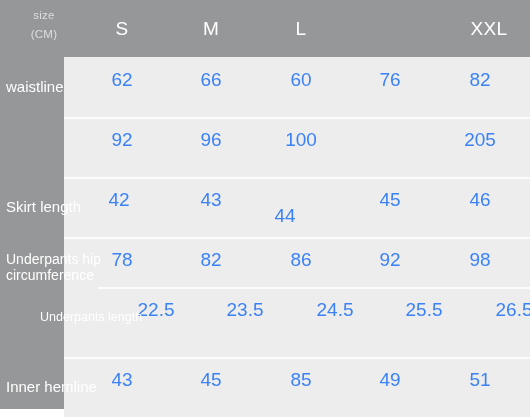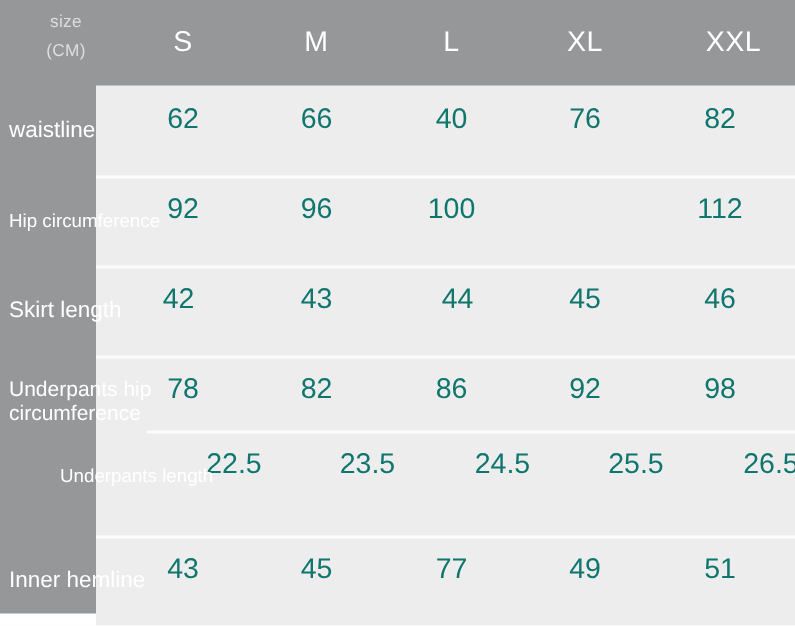--- a/index.html
+++ b/index.html
@@ -104,68 +104,66 @@
   .row-label.size-sm  { font-size: 14px; }
 
   .cell-value {
     position: absolute;
     top: 0;
     width: 90px;
     height: 45px;
     display: flex;
     align-items: center;
     justify-content: center;
-    color: #0f766e;
+    color: #3b82f6;
     font-size: 19px;
     z-index: 2;
   }
 </style>
 </head>
 <body>
 
 <div id="size-chart">
 
   <div class="gray-backdrop"></div>
   <div class="light-panel"></div>
 
   <div class="header-row">
     <div class="size-unit-label">
       <span class="unit-line">size</span>
       <span class="unit-line">(CM)</span>
     </div>
     <div class="col-header" style="left: 77px;">S</div>
     <div class="col-header" style="left: 166px;">M</div>
     <div class="col-header" style="left: 256px;">L</div>
-    <div class="col-header" style="left: 345px;">XL</div>
     <div class="col-header" style="left: 444px;">XXL</div>
   </div>
 
   <div id="rows-container">
       <div class="data-row" style="top: 57px;">
         <div class="row-label size-lg">waistline</div>
         <div class="cell-value" style="left: 77px;">62</div>
         <div class="cell-value" style="left: 166px;">66</div>
-        <div class="cell-value" style="left: 256px;">40</div>
+        <div class="cell-value" style="left: 256px;">60</div>
         <div class="cell-value" style="left: 345px;">76</div>
         <div class="cell-value" style="left: 435px;">82</div>
       </div>
       <div class="data-row" style="top: 117px;">
         <div class="row-sep" style="top: 0px;"></div>
-        <div class="row-label size-md">Hip circumference</div>
         <div class="cell-value" style="left: 77px;">92</div>
         <div class="cell-value" style="left: 166px; text-align: center;">96</div>
         <div class="cell-value" style="left: 256px;">100</div>
-        <div class="cell-value" style="left: 435px;">112</div>
+        <div class="cell-value" style="left: 435px;">205</div>
       </div>
       <div class="data-row" style="top: 177px;">
         <div class="row-sep" style="top: 0px;"></div>
         <div class="row-label size-lg">Skirt length</div>
         <div class="cell-value" style="left: 74px; text-align: right;">42</div>
         <div class="cell-value" style="left: 166px;">43</div>
-        <div class="cell-value" style="left: 260px;">44</div>
+        <div class="cell-value" style="left: 240px; margin-top: 16px;">44</div>
         <div class="cell-value" style="left: 345px;">45</div>
         <div class="cell-value" style="left: 435px;">46</div>
       </div>
       <div class="data-row" style="top: 237px;">
         <div class="row-sep" style="top: 0px;"></div>
         <div class="row-label size-sm">Underpants hip
 circumference</div>
         <div class="cell-value" style="left: 77px;">78</div>
         <div class="cell-value" style="left: 166px;">82</div>
         <div class="cell-value" style="left: 256px;">86</div>
@@ -179,19 +177,19 @@
         <div class="cell-value" style="left: 166px;">23.5</div>
         <div class="cell-value" style="left: 256px;">24.5</div>
         <div class="cell-value" style="left: 345px;">25.5</div>
         <div class="cell-value" style="left: 435px;">26.5</div>
       </div>
       <div class="data-row" style="top: 357px;">
         <div class="row-sep" style="top: 0px;"></div>
         <div class="row-label size-lg">Inner hemline</div>
         <div class="cell-value" style="left: 77px;">43</div>
         <div class="cell-value" style="left: 166px;">45</div>
-        <div class="cell-value" style="left: 256px;">77</div>
+        <div class="cell-value" style="left: 256px;">85</div>
         <div class="cell-value" style="left: 345px;">49</div>
         <div class="cell-value" style="left: 435px;">51</div>
       </div>
     </div>
 
 </div>
 
 </body></html>

